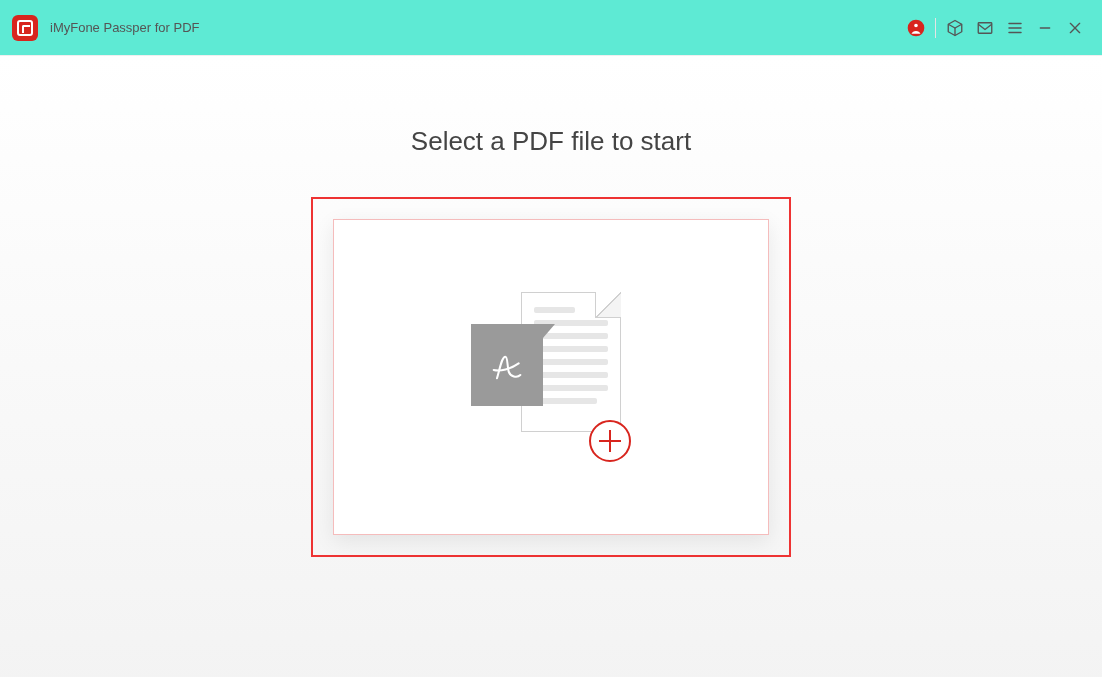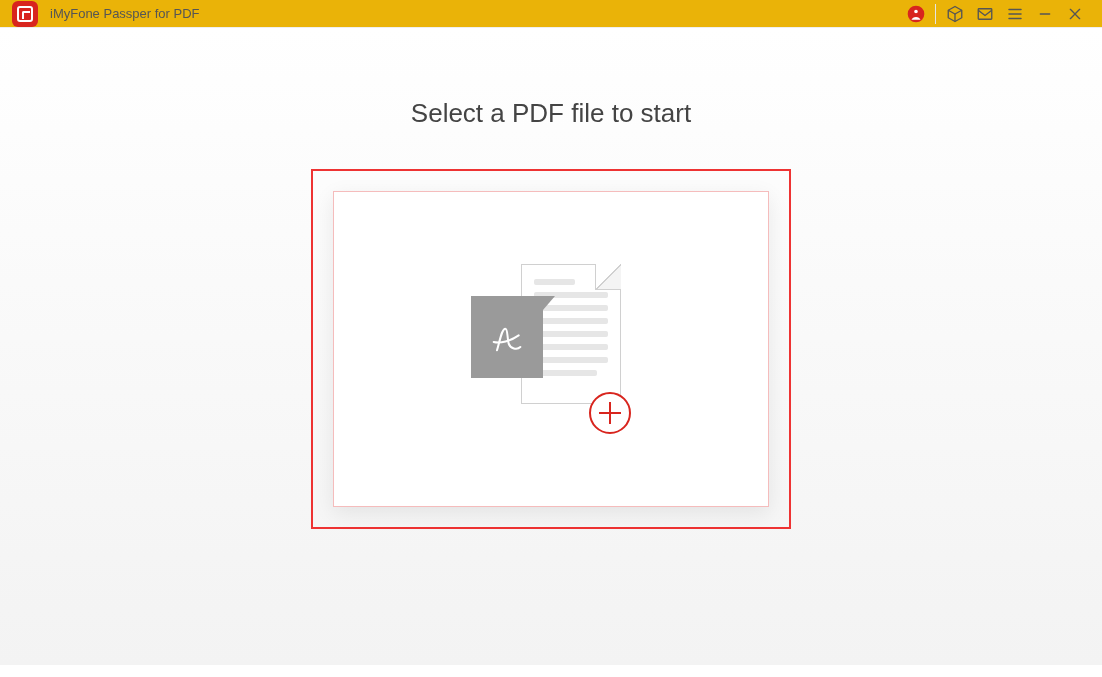--- a/index.html
+++ b/index.html
@@ -1,23 +1,23 @@
 <!DOCTYPE html>
 <html><head>
 <meta charset="utf-8">
 <style>
   * { box-sizing: border-box; margin: 0; padding: 0; }
   html, body { width: 1102px; height: 677px; font-family: "Segoe UI", Arial, sans-serif; background: #fff; overflow: hidden; }
   .titlebar {
     display: flex;
     align-items: center;
-    height: 28px;
+    height: 56px;
     padding: 0 12px;
     border-bottom: 1px solid #efefef;
-    background: #eab308;
+    background: #5eead4;
   }
   .app-logo {
     width: 26px; height: 26px;
     border-radius: 6px;
     background: #d8251e;
     display: flex; align-items: center; justify-content: center;
     margin-right: 12px;
   }
   .app-logo-inner {
     width: 16px; height: 16px;

